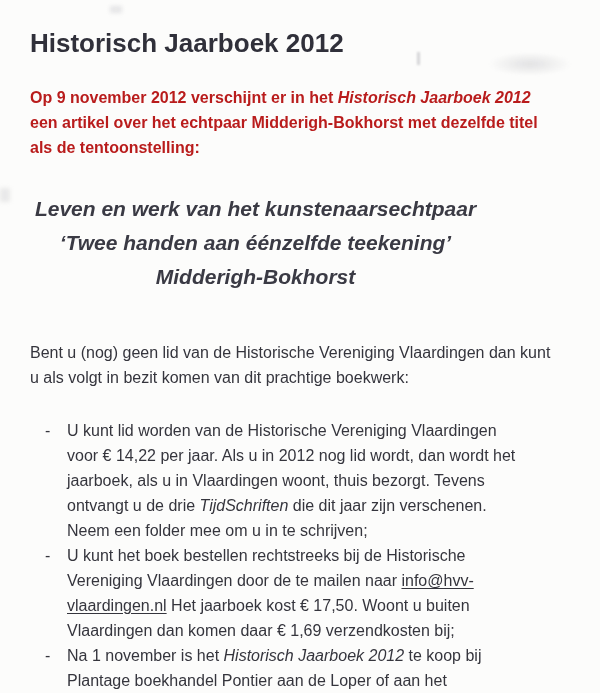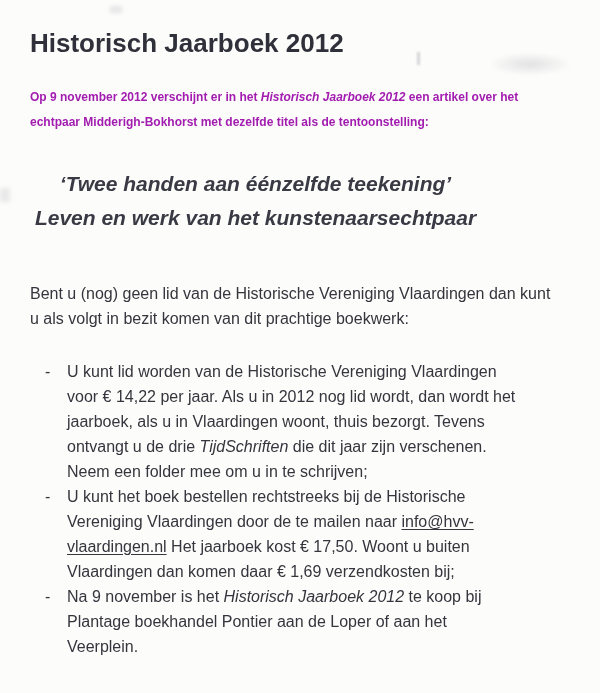--- a/index.html
+++ b/index.html
@@ -21,24 +21,24 @@
   .title {
     margin: 12px 0 0 0;
     font-size: 26px;
     line-height: 30px;
     font-weight: 700;
     color: #30303a;
   }
   .intro {
     margin: 27px 0 0 0;
     font-weight: 700;
-    font-size: 12px;
+    font-size: 16px;
     line-height: 25px;
     max-width: 535px;
-    color: #a21caf;
+    color: #b91c1c;
   }
   .book-title {
     margin: 32px 75px 0 0;
     text-align: center;
     font-weight: 700;
     font-style: italic;
     font-size: 21px;
     line-height: 34px;
     color: #3a3a44;
   }
@@ -96,33 +96,34 @@
   <div class="smudge-a"></div>
   <div class="smudge-b"></div>
   <div class="smudge-c"></div>
   <div class="smudge-d"></div>
 
   <h1 class="title">Historisch Jaarboek 2012</h1>
 
   <p class="intro"><span>Op 9 november 2012 verschijnt er in het </span><span class="seg-italic">Historisch Jaarboek 2012</span><span> een artikel over het echtpaar Midderigh-Bokhorst met dezelfde titel als de tentoonstelling:</span></p>
 
   <div class="book-title">
+    <div>Leven en werk van het kunstenaarsechtpaar</div>
     <div>‘Twee handen aan éénzelfde teekening’</div>
-    <div>Leven en werk van het kunstenaarsechtpaar</div>
+    <div>Midderigh-Bokhorst</div>
   </div>
 
   <p class="body-para">Bent u (nog) geen lid van de Historische Vereniging Vlaardingen dan kunt u als volgt in bezit komen van dit prachtige boekwerk:</p>
 
   <ul class="bullets">
     <li class="bullet">
       <span class="marker">-</span>
       <span class="li-text"><span>U kunt lid worden van de Historische Vereniging Vlaardingen voor € 14,22 per jaar. Als u in 2012 nog lid wordt, dan wordt het jaarboek, als u in Vlaardingen woont, thuis bezorgt. Tevens ontvangt u de drie </span><span class="seg-italic">TijdSchriften</span><span> die dit jaar zijn verschenen. Neem een folder mee om u in te schrijven;</span></span>
     </li>
     <li class="bullet">
       <span class="marker">-</span>
       <span class="li-text"><span>U kunt het boek bestellen rechtstreeks bij de Historische Vereniging Vlaardingen door de te mailen naar </span><span class="seg-underline">info@hvv-vlaardingen.nl</span><span> Het jaarboek kost € 17,50. Woont u buiten Vlaardingen dan komen daar € 1,69 verzendkosten bij;</span></span>
     </li>
     <li class="bullet">
       <span class="marker">-</span>
-      <span class="li-text"><span>Na 9 november is het </span><span class="seg-italic">Historisch Jaarboek 2012</span><span> te koop bij Plantage boekhandel Pontier aan de Loper of aan het Veerplein.</span></span>
+      <span class="li-text"><span>Na 1 november is het </span><span class="seg-italic">Historisch Jaarboek 2012</span><span> te koop bij Plantage boekhandel Pontier aan de Loper of aan het Veerplein.</span></span>
     </li>
   </ul>
 </div>
 
 </body></html>

